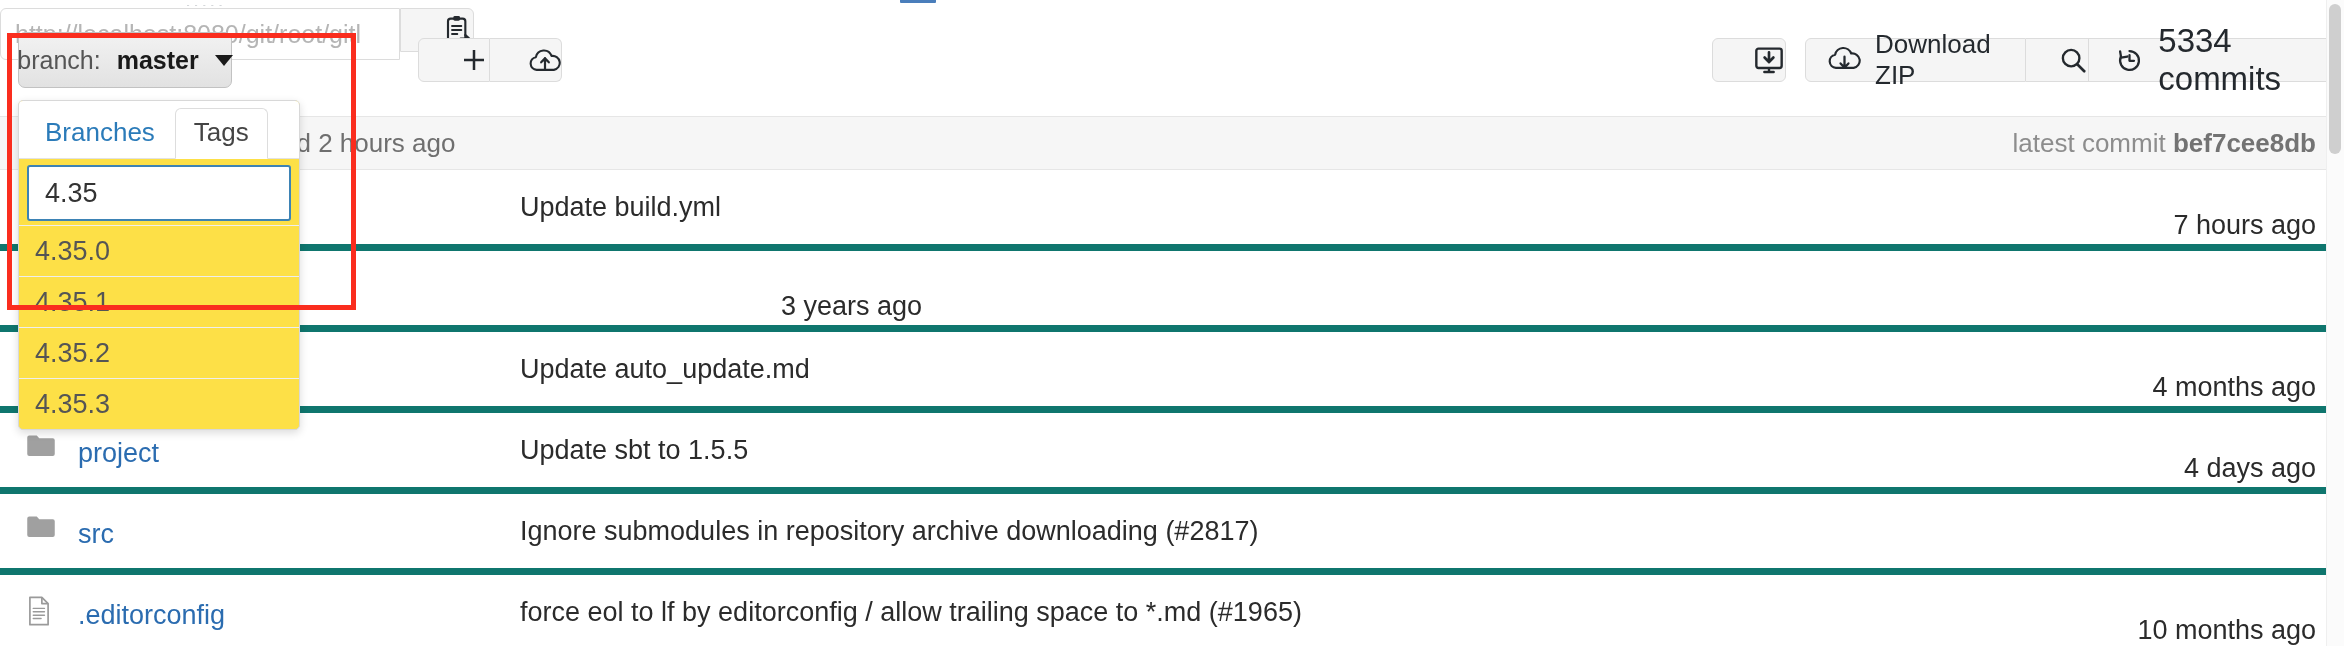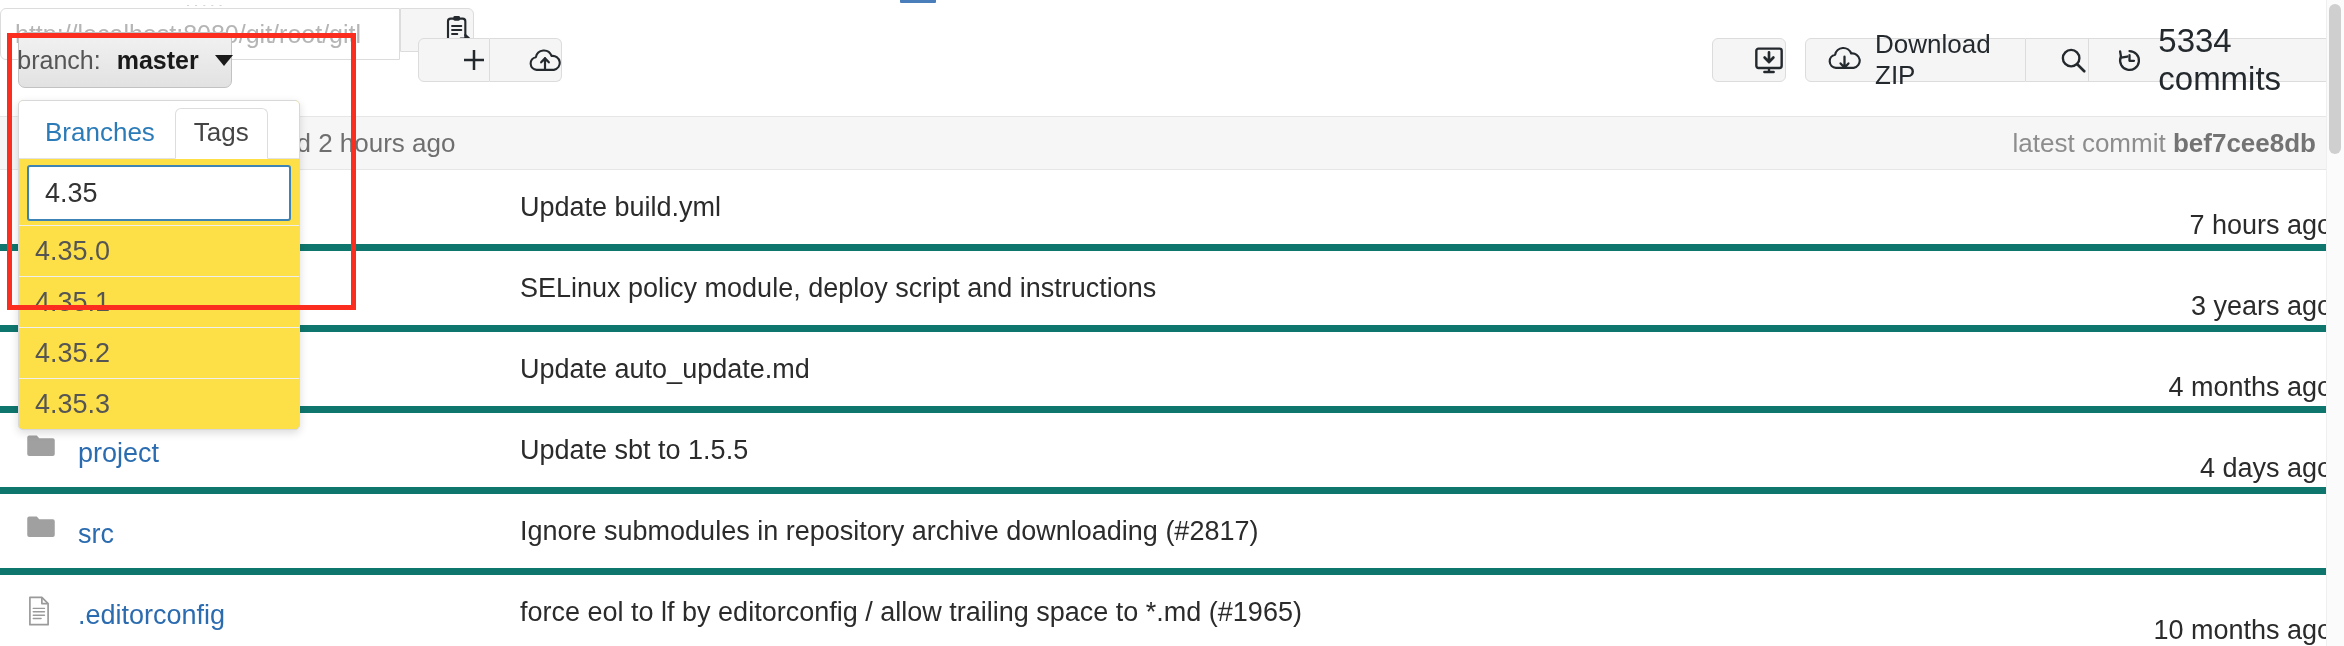--- a/index.html
+++ b/index.html
@@ -111,21 +111,21 @@
     font-size: 27px; color: #2b6cb0; text-decoration: none;
     white-space: nowrap;
     margin-top: 7px;
   }
   .file-msg {
     flex: 1;
     font-size: 27px; color: #2b2b2b;
     white-space: nowrap;
   }
   .file-age {
-    width: 430px; text-align: right; padding-right: 12px;
+    width: 430px; text-align: right; padding-right: 28px;
     font-size: 27px; color: #2b2b2b;
     white-space: nowrap; box-sizing: border-box; margin-top: 36px;
   }
 
   
   #branch-widget {
     position: absolute; left: 18px; top: 32px; z-index: 40;
   }
   #branch-button {
     width: 214px; height: 56px;
@@ -329,21 +329,20 @@
 
   <div class="file-row">
     <div class="file-cell-name">
       <span class="file-icon">
         <svg width="30" height="26" viewBox="0 0 24 20">
             <path d="M1 3.2a1.6 1.6 0 0 1 1.6-1.6h6l2 2.2h10.8A1.6 1.6 0 0 1 23 5.4v11A1.6 1.6 0 0 1 21.4 18H2.6A1.6 1.6 0 0 1 1 16.4z" fill="#a0a0a0"></path>
           </svg>
       </span>
       <a class="file-name"></a>
     </div>
-    <div class="file-msg">SELinux policy module, deploy script and instructions</div>
     <div class="file-age">3 years ago</div>
   </div>
 
   <div class="file-row">
     <div class="file-cell-name">
       <span class="file-icon">
         <svg width="30" height="26" viewBox="0 0 24 20">
             <path d="M1 3.2a1.6 1.6 0 0 1 1.6-1.6h6l2 2.2h10.8A1.6 1.6 0 0 1 23 5.4v11A1.6 1.6 0 0 1 21.4 18H2.6A1.6 1.6 0 0 1 1 16.4z" fill="#a0a0a0"></path>
           </svg>
       </span>

